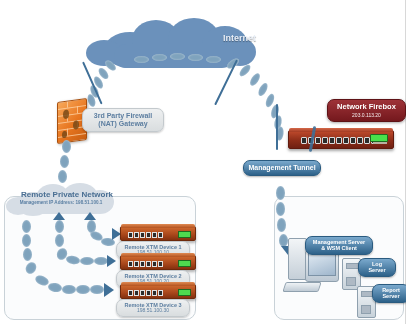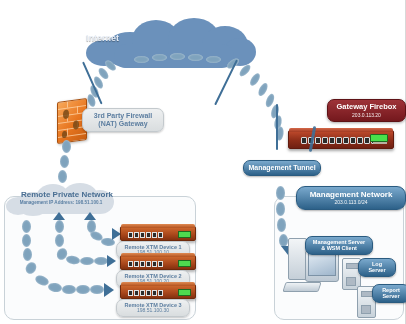--- a/index.html
+++ b/index.html
@@ -99,21 +99,21 @@
 
   <div class="cloud" style="left:86px;top:18px;width:170px;height:52px;">
     <i style="left:18px;top:14px;width:52px;height:36px;"></i>
     <i style="left:46px;top:2px;width:48px;height:40px;"></i>
     <i style="left:82px;top:0px;width:52px;height:42px;"></i>
     <i style="left:116px;top:8px;width:46px;height:38px;"></i>
     <i style="left:0px;top:22px;width:36px;height:26px;"></i>
     <i style="left:138px;top:20px;width:32px;height:28px;"></i>
     <i style="left:28px;top:26px;width:120px;height:24px;border-radius:14px;"></i>
   </div>
-  <div style="position:absolute;left:86px;top:33px;width:170px;text-align:left;
+  <div style="position:absolute;left:86px;top:33px;width:170px;text-align:right;
               color:#e8eef6;font-size:9px;font-weight:bold;
               text-shadow:0 1px 1px rgba(0,0,0,.35);">Internet</div>
 
   <div class="seg" style="left:134px;top:56px;width:15px;height:7px;"></div>
   <div class="seg" style="left:152px;top:54px;width:15px;height:7px;"></div>
   <div class="seg" style="left:170px;top:53px;width:15px;height:7px;"></div>
   <div class="seg" style="left:188px;top:54px;width:15px;height:7px;"></div>
   <div class="seg" style="left:206px;top:56px;width:15px;height:7px;"></div>
 
   <div class="seg" style="left:104px;top:62px;width:13px;height:7px;transform:rotate(42deg);"></div>
@@ -150,21 +150,21 @@
   <div class="seg" style="left:256px;top:86px;width:14px;height:7px;transform:rotate(-62deg);"></div>
   <div class="seg" style="left:263px;top:97px;width:14px;height:7px;transform:rotate(-68deg);"></div>
   <div class="seg" style="left:268px;top:108px;width:14px;height:7px;transform:rotate(-74deg);"></div>
   <div class="seg" style="left:271px;top:119px;width:14px;height:7px;transform:rotate(-80deg);"></div>
   <div class="seg" style="left:273px;top:130px;width:14px;height:7px;transform:rotate(-84deg);"></div>
   <div class="pipe" style="left:236px;top:60px;width:2px;height:50px;transform:rotate(26deg);
               transform-origin:top center;"></div>
   <div class="pipe" style="left:276px;top:104px;width:2px;height:46px;"></div>
 
   <div class="lbl lbl-red" style="left:327px;top:99px;width:73px;padding:3px 2px;">
-    <div style="font-size:7.5px;font-weight:bold;">Gateway Firebox</div>
+    <div style="font-size:7.5px;font-weight:bold;">Network Firebox</div>
     <div style="font-size:5px;opacity:.92;margin-top:1px;">203.0.113.20</div>
   </div>
   <div class="fbx" style="left:288px;top:130px;">
     <div class="top"></div>
     <div class="ports" style="left:12px;top:6px;">
       <s></s>
         <s></s>
         <s></s>
         <s></s>
         <s></s>
@@ -182,24 +182,20 @@
     <div class="lcd2" style="right:6px;top:11px;"></div>
   </div>
 
   <div class="pipe" style="left:311px;top:126px;width:3px;height:26px;transform:rotate(10deg);opacity:.9;"></div>
 
   <div class="lbl lbl-blue" style="left:243px;top:160px;width:72px;padding:3px 2px;font-size:7px;font-weight:bold;">
     <span>Management Tunnel</span>
   </div>
 
   <div class="panel" style="left:274px;top:196px;width:128px;height:122px;"></div>
-  <div class="lbl lbl-blue" style="left:296px;top:186px;width:104px;padding:3px 2px;border-radius:9px;">
-    <div style="font-size:8px;font-weight:bold;">Management Network</div>
-    <div style="font-size:5px;opacity:.92;margin-top:1px;">203.0.113.0/24</div>
-  </div>
 
   <div class="seg" style="left:276px;top:186px;width:9px;height:14px;"></div>
   <div class="seg" style="left:276px;top:202px;width:9px;height:14px;"></div>
   <div class="seg" style="left:277px;top:218px;width:9px;height:14px;"></div>
   <div class="seg" style="left:279px;top:234px;width:9px;height:13px;"></div>
   <div class="arrow" style="left:281px;top:246px;border-left:7px solid transparent;border-right:7px solid transparent;
               border-top:9px solid #3f6f97;"></div>
 
   <div class="pc-tower" style="left:288px;top:238px;width:17px;height:40px;"></div>
   <div class="pc-mon" style="left:305px;top:250px;width:32px;height:30px;"></div>

